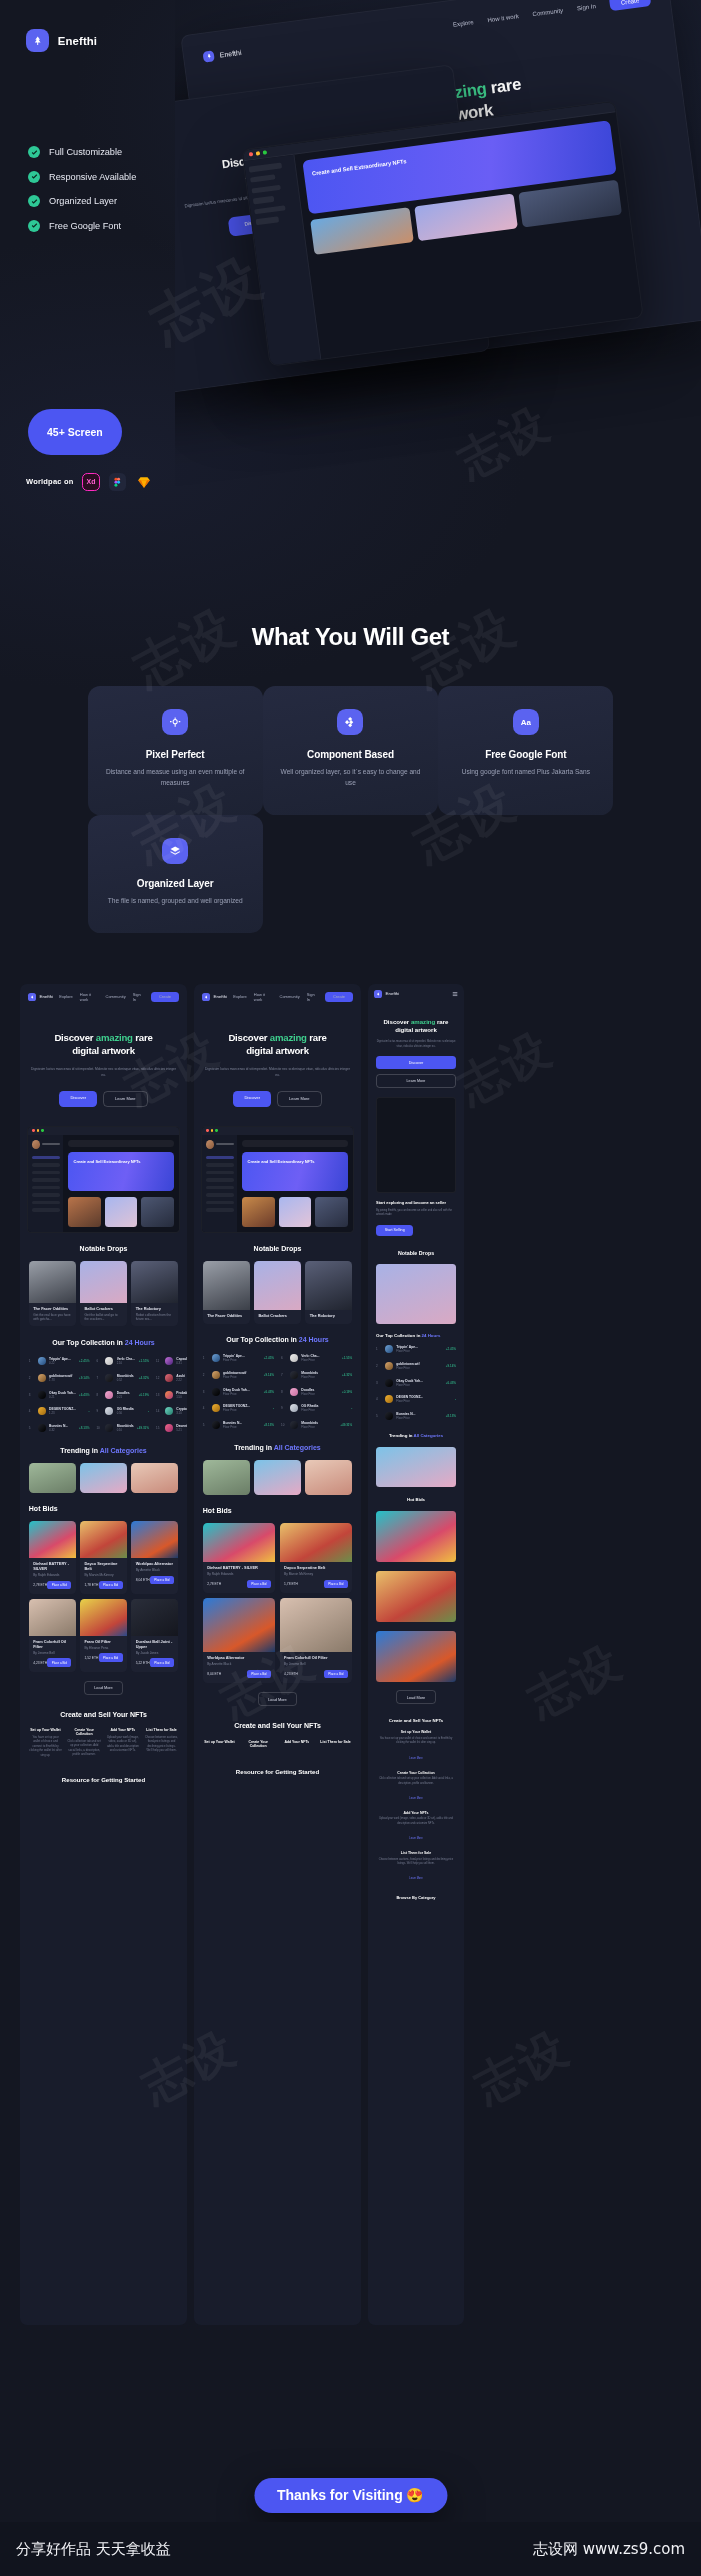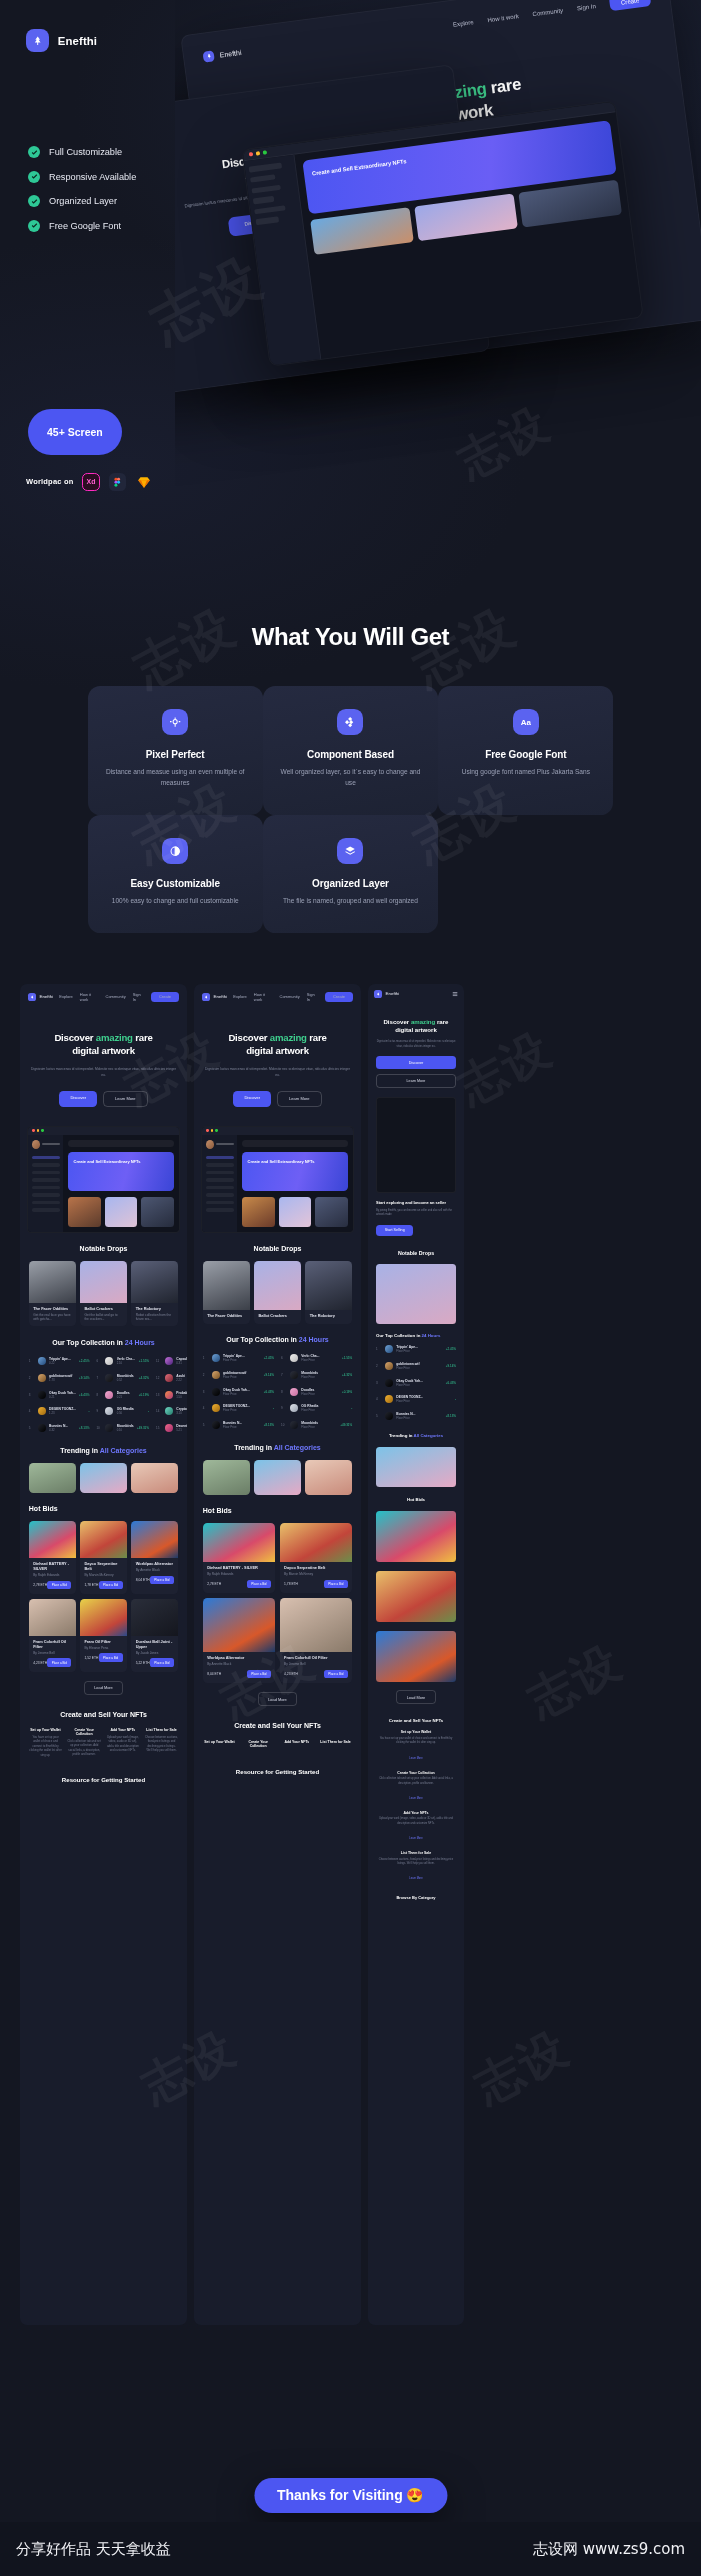--- a/index.html
+++ b/index.html
@@ -362,30 +362,20 @@
 
 
     <div class="fcard">
       <div class="ficon">
           <span class="txt">Aa</span>
         </div>
       <div class="ftitle">Free Google Font</div>
       <div class="fdesc">Using google font named Plus Jakarta Sans</div>
     </div>
 
-    <div class="fcard">
-      <div class="ficon">
-          <svg viewBox="0 0 24 24" fill="none" stroke="#fff" stroke-width="2">
-            <circle cx="12" cy="12" r="8"></circle>
-            <path d="M12 4a8 8 0 010 16z" fill="#fff"></path>
-          </svg>
-        </div>
-      <div class="ftitle">Easy Customizable</div>
-      <div class="fdesc">100% easy to change and full customizable</div>
-    </div>
 
     <div class="fcard">
       <div class="ficon">
           <svg viewBox="0 0 24 24" fill="#fff">
             <path d="M12 3l9 5-9 5-9-5z"></path>
             <path d="M3 13l9 5 9-5" fill="none" stroke="#fff" stroke-width="2"></path>
           </svg>
         </div>
       <div class="ftitle">Organized Layer</div>
       <div class="fdesc">The file is named, grouped and well organized</div>

